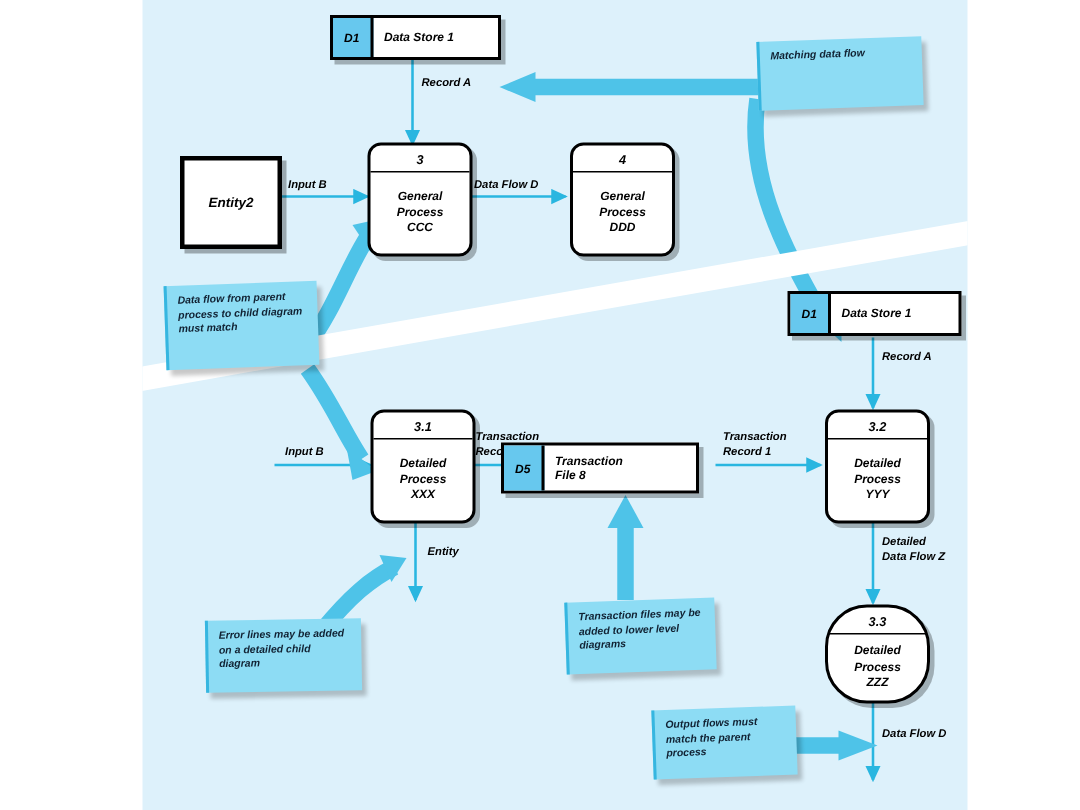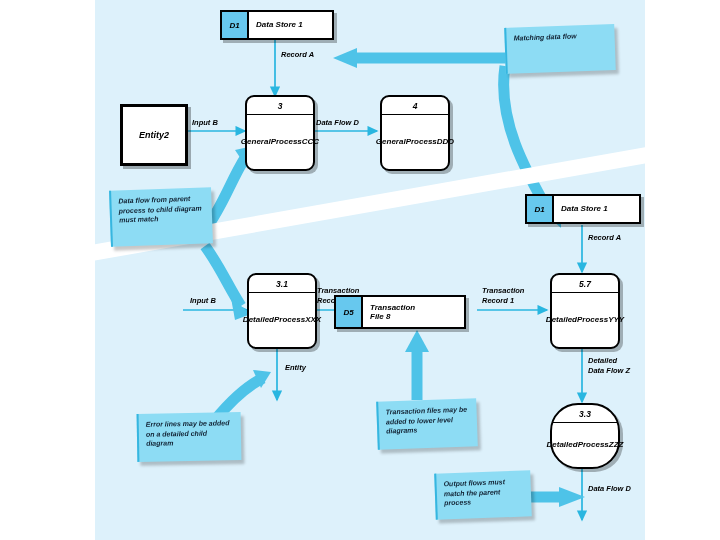--- a/index.html
+++ b/index.html
@@ -22,21 +22,21 @@
           box-shadow:3px 3px 0 rgba(0,0,0,.30);}
   .entity .l1{font-size:9px;font-weight:bold;color:#000;line-height:11px;}
   .entity .l2{font-size:9px;font-weight:bold;color:#000;line-height:11px;}
 
   .process{border:2px solid #000;border-radius:9px;background:#fff;
            box-shadow:3px 3px 0 rgba(0,0,0,.28);
            display:flex;flex-direction:column;}
   .process .pnum{height:17px;border-bottom:1.5px solid #000;
                  display:flex;align-items:center;justify-content:center;
                  font-size:8.5px;font-weight:bold;color:#000;}
-  .process .pbody{flex:1;display:flex;flex-direction:row;
+  .process .pbody{flex:1;display:flex;flex-direction:column;
                   align-items:center;justify-content:center;
                   font-size:8px;font-weight:bold;color:#000;line-height:10.5px;
                   text-align:center;}
 
   .store{border:2px solid #000;background:#fff;display:flex;
          box-shadow:3px 3px 0 rgba(0,0,0,.28);}
   .store .sid{width:25px;background:#67c8ee;border-right:2px solid #000;
               display:flex;align-items:center;justify-content:center;
               font-size:8px;font-weight:bold;color:#000;}
   .store .sname{flex:1;display:flex;align-items:center;
@@ -189,21 +189,21 @@
       <div class="sname" style="flex-direction:column;align-items:flex-start;justify-content:center;">
         <span>Transaction</span>
         <span>File 8</span>
       </div>
     </div>
 
     <div class="flowlabel" style="left:387px;top:286px;white-space:pre;">Transaction
 Record 1</div>
 
     <div class="node process" style="left:455px;top:273px;width:66px;height:72px;">
-      <div class="pnum">5.7</div>
+      <div class="pnum">3.2</div>
       <div class="pbody">
         <span>Detailed</span>
         <span>Process</span>
         <span>YYY</span>
       </div>
     </div>
 
     <div class="flowlabel" style="left:190px;top:363px;">Entity</div>
 
     <div class="flowlabel" style="left:493px;top:356px;white-space:pre;">Detailed

